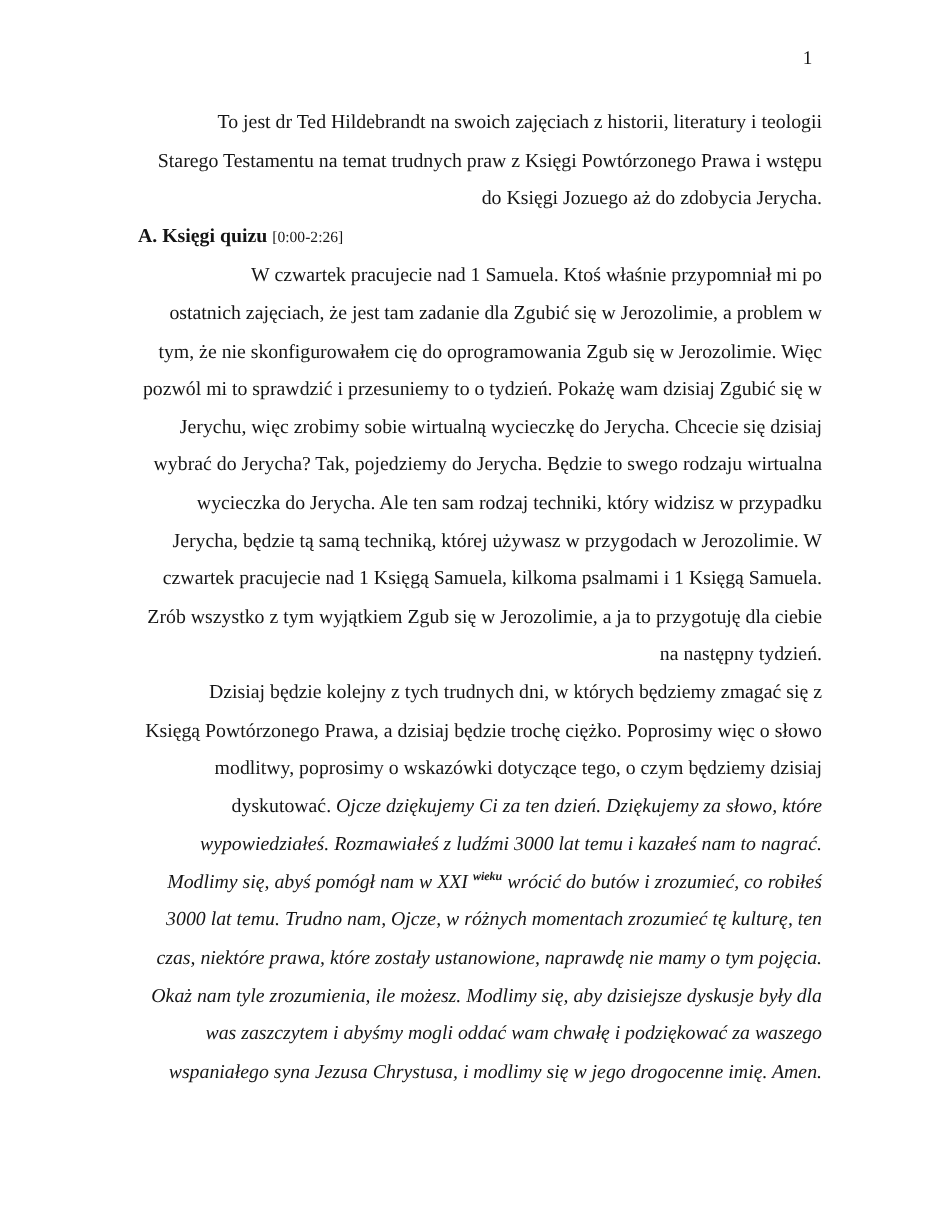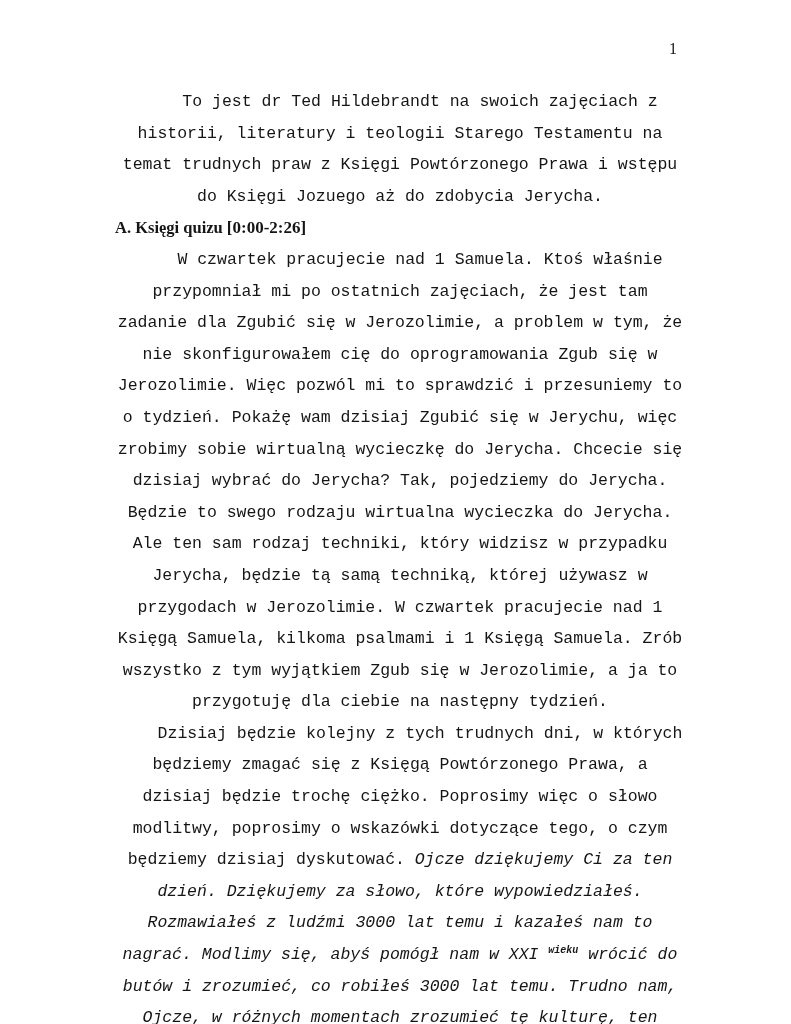--- a/index.html
+++ b/index.html
@@ -37,32 +37,31 @@
   .copyright {
     font-size: 12px;
     margin: 0 0 6px 0;
     line-height: 16px;
   }
   .body-para {
     font-size: 16.5px;
     line-height: 31.6px;
     margin: 0;
     text-indent: 40px;
-    text-align: center;
-    font-family: Liberation Mono, monospace;
+    text-align: right;
   }
   .section-heading {
     font-size: 16.5px;
     font-weight: bold;
     margin: 0;
     line-height: 31.6px;
   }
   .timestamp {
-    font-size: 17px;
-    font-weight: bold;
+    font-size: 13px;
+    font-weight: normal;
     text-align: center;
   }
   .italic {
     font-style: italic;
   }
   .sup {
     font-size: 10px;
     vertical-align: super;
     font-weight: bold;
     font-style: italic;

